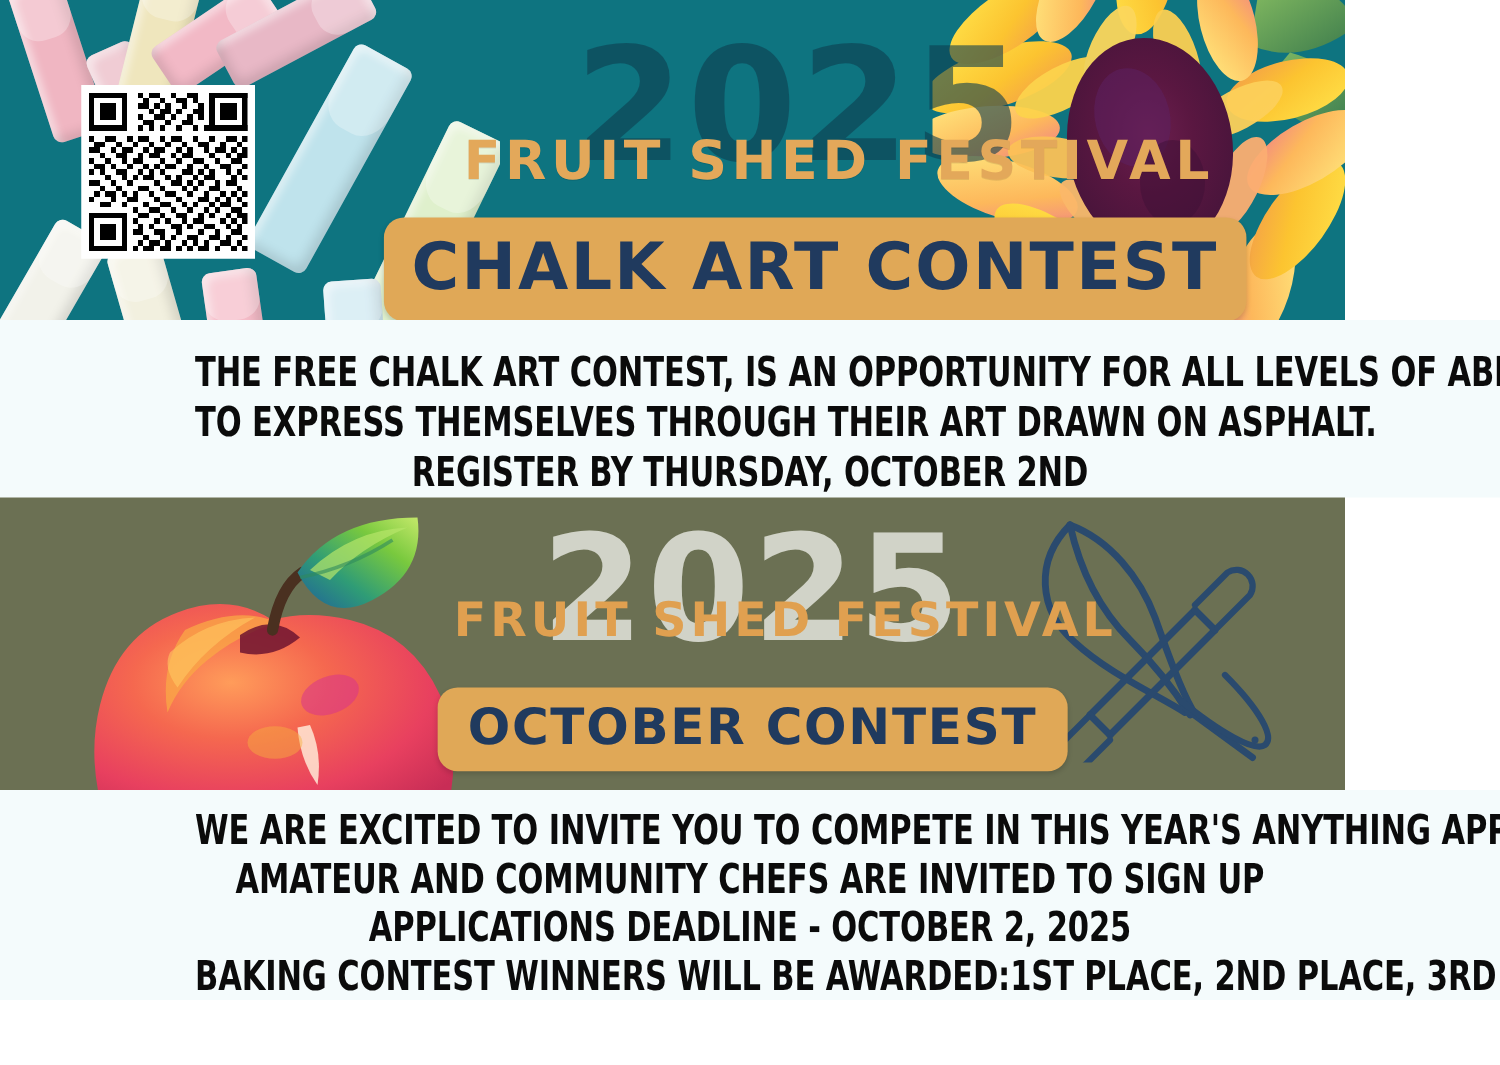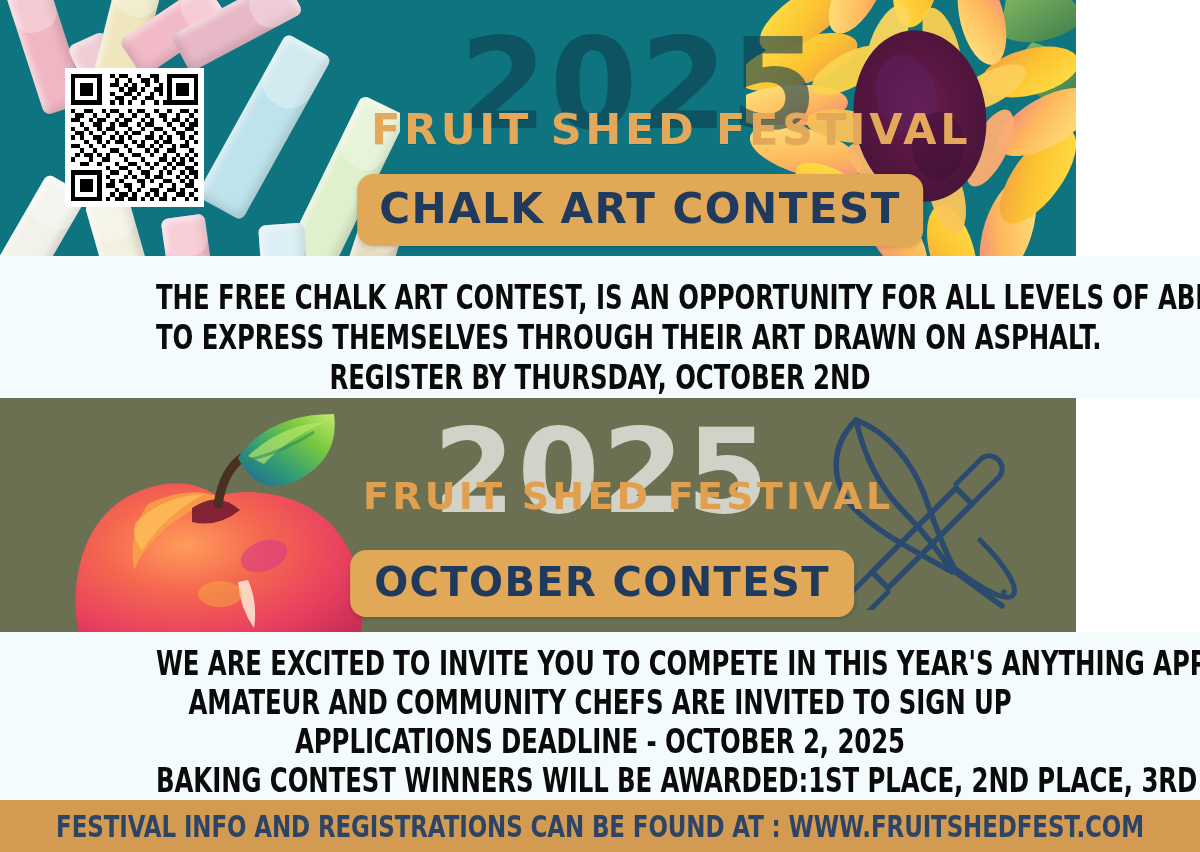--- a/index.html
+++ b/index.html
@@ -143,23 +143,24 @@
     background: #e0a857;
     border-radius: 16px;
     font-family: "DejaVu Sans", sans-serif;
     font-weight: 700;
     color: #203a5e;
     white-space: nowrap;
     box-shadow: 0 2px 4px rgba(0,0,0,.15);
   }
   #chalk-text .contest-pill {
     top: 152px;
-    font-size: 42px;
+    font-size: 52px;
     letter-spacing: 0.035em;
     padding: 10px 22px 13px 22px;
+    margin-left: 12px;
   }
   #baking-text .contest-pill {
     top: 138px;
     font-size: 40px;
     letter-spacing: 0.035em;
     padding: 9px 24px 12px 24px;
   }
 
   
   .qr {
@@ -642,17 +643,14 @@
   </div>
 
   <div class="copy-bg" id="baking-copy-bg"></div>
   <div class="text-block" id="baking-copy">
     <span class="line">WE ARE EXCITED TO INVITE YOU TO COMPETE IN THIS YEAR'S ANYTHING APPLE BAKING CONTEST</span>
     <span class="line">AMATEUR AND COMMUNITY CHEFS ARE INVITED TO SIGN UP</span>
     <span class="line">APPLICATIONS DEADLINE - OCTOBER 2, 2025</span>
     <span class="line">BAKING CONTEST WINNERS WILL BE AWARDED:1ST PLACE, 2ND PLACE, 3RD PLACE</span>
   </div>
 
-  <div id="footer-bar">
-    <span id="footer-text">FESTIVAL INFO AND REGISTRATIONS CAN BE FOUND AT : WWW.FRUITSHEDFEST.COM</span>
-  </div>
 
 </div>
 
 </body></html>

